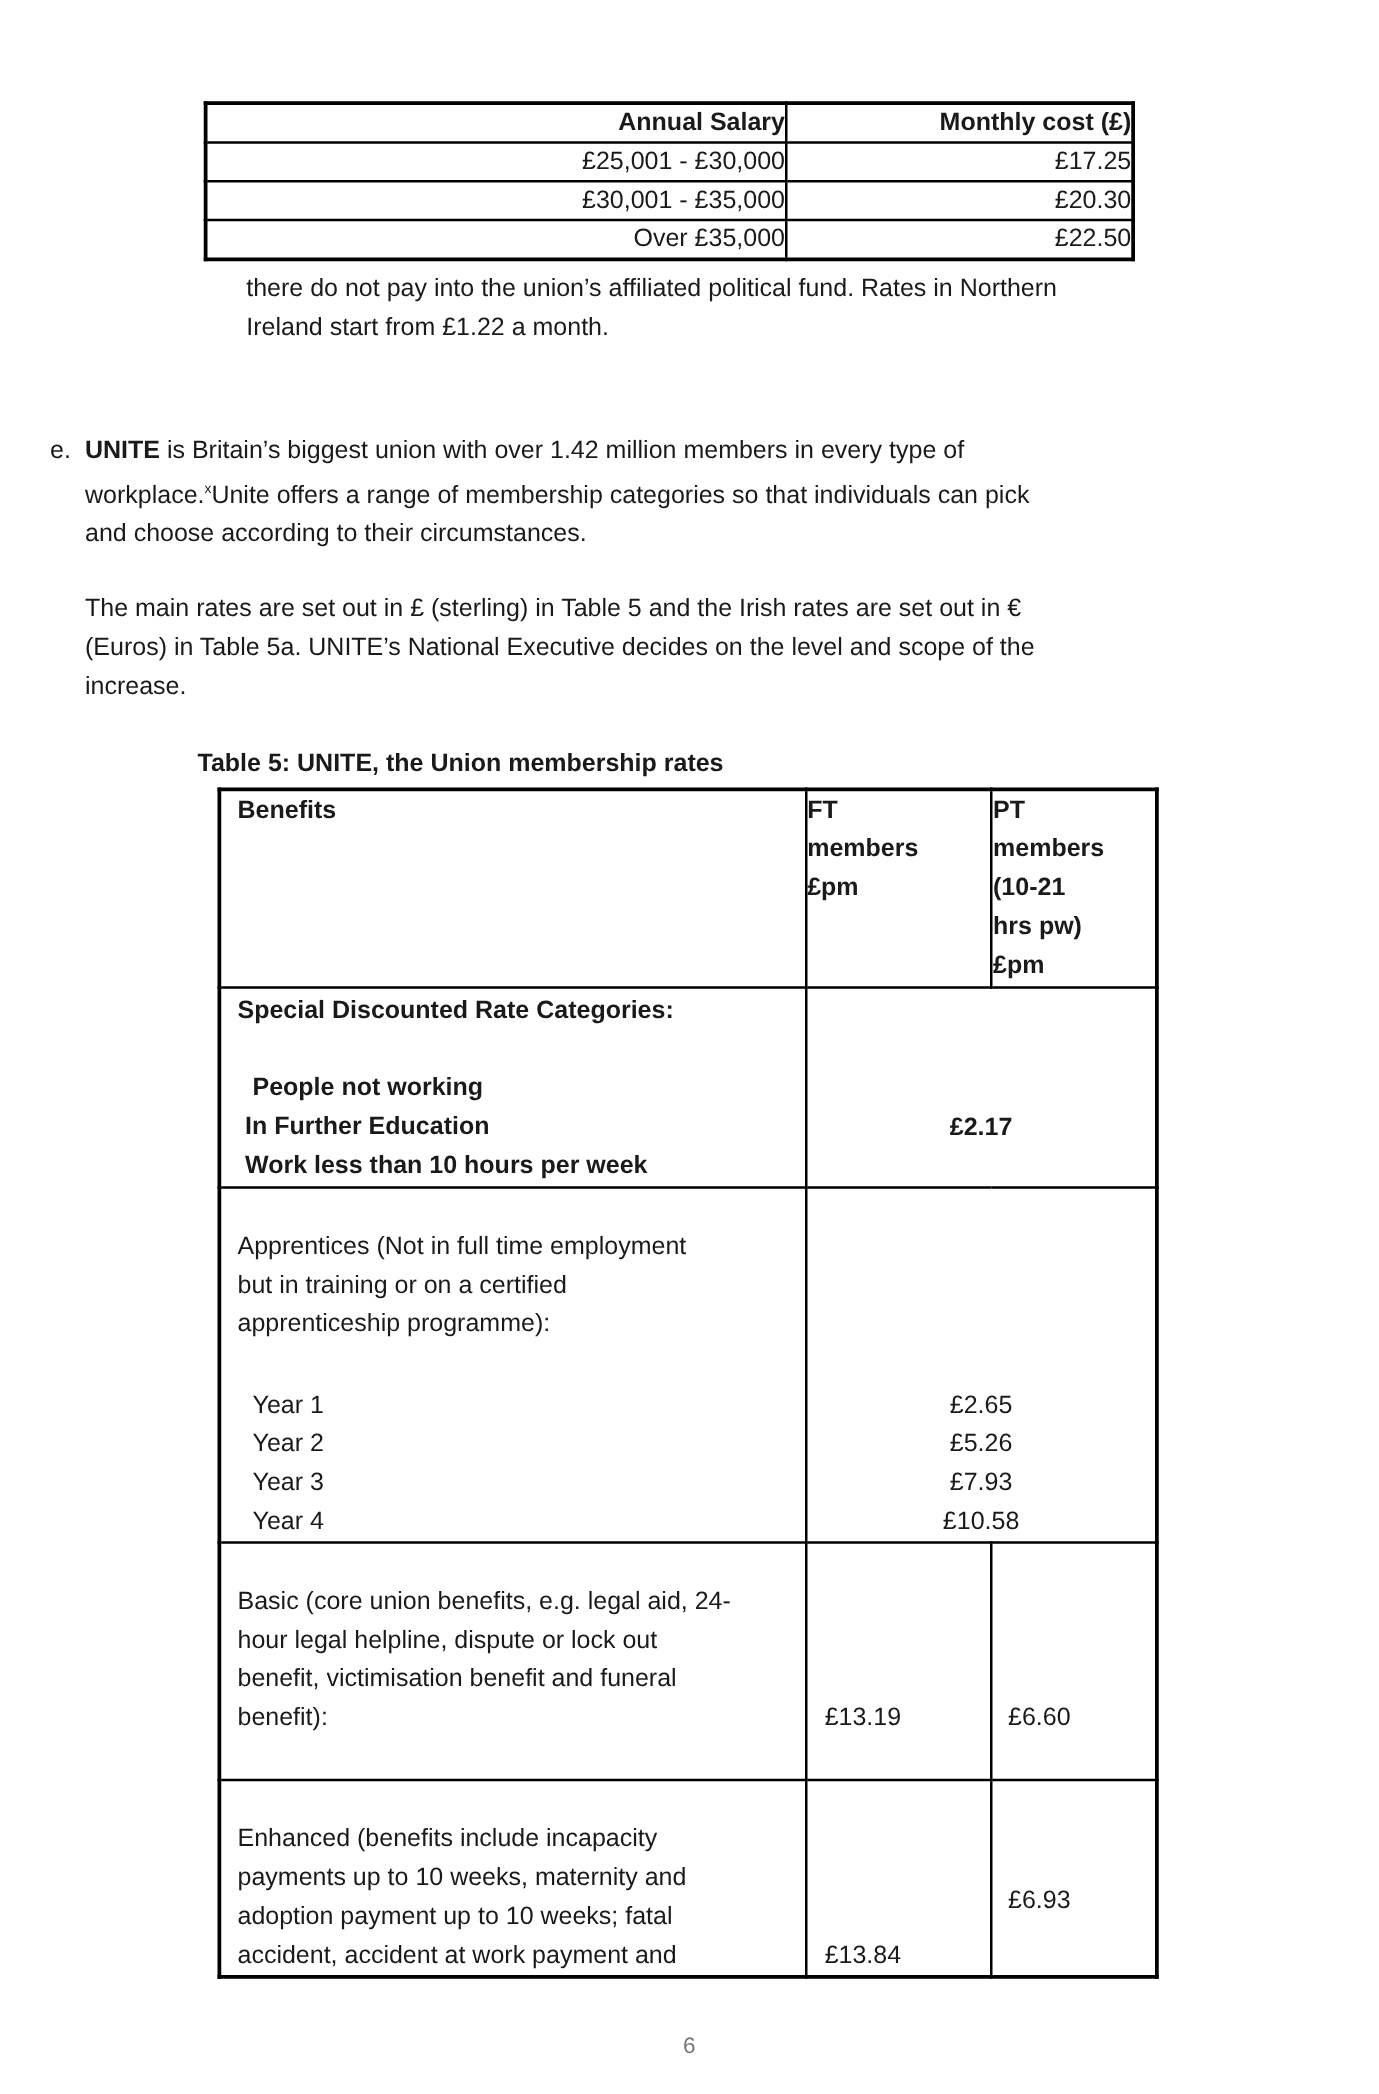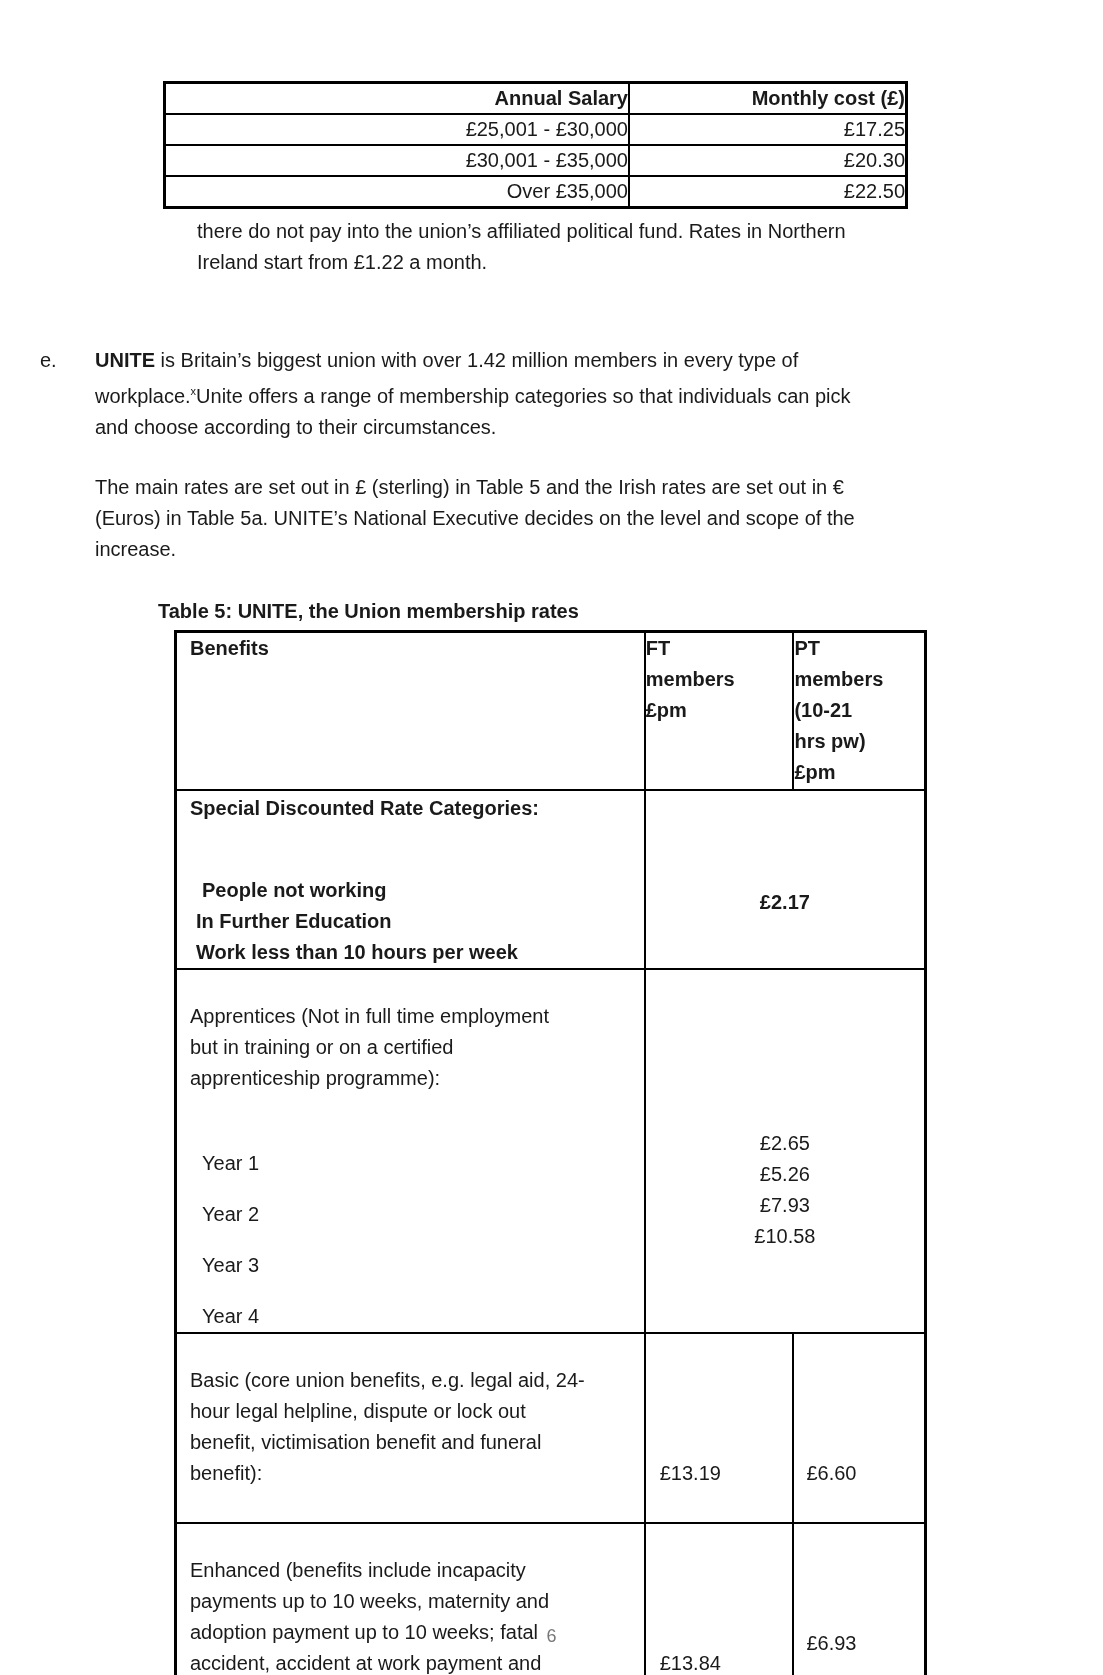--- a/index.html
+++ b/index.html
@@ -22,21 +22,21 @@
       text-align: right; font-size: 20px; line-height: 29px;
     }
     #salary-table th { font-weight: bold; }
     #salary-table .c1 { width: 462px; }
     .nb {
       left: 197px; top: 216px; width: 840px;
       font-size: 20px; line-height: 31px;
     }
     .para-marker { left: 40px; top: 345px; font-size: 20px; line-height: 31px; }
     .para {
-      left: 95px; width: 930px; font-size: 20px; line-height: 31px;
+      left: 68px; width: 930px; font-size: 20px; line-height: 31px;
     }
     .p1 { top: 345px; }
     .p2 { top: 472px; }
     .caption {
       left: 158px; top: 600px; font-size: 20px; font-weight: bold;
     }
     
     #rates-table {
       left: 174px; top: 630px; width: 753px;
       border: 3px solid #000;
@@ -48,21 +48,21 @@
     #rates-table .benefit { width: 489px; padding-left: 13px; }
     #rates-table .ft { width: 139px; }
     #rates-table .pt { width: 122px; }
     .hdr { font-weight: bold; text-align: left; padding-top: 2px; }
     .hdr-benefit { font-weight: bold; padding-top: 2px; }
     .row-head { height: 158px; }
     .row-special { height: 160px; font-weight: bold; }
     .row-appr { height: 218px; }
     .row-basic { height: 190px; }
     .row-enh { height: 155px; }
-    .indent { padding-left: 12px; margin-top: 20px; }
+    .indent { padding-left: 12px; }
     .indent2 { padding-left: 6px; }
     .gap { height: 31px; }
     .center { text-align: center; }
     .page-number {
       left: 0; width: 1103px; top: 1626px; text-align: center;
       font-size: 18px; color: #777;
     }
     sup { font-size: 11px; vertical-align: 8px; }
   </style>
 </head>
@@ -179,20 +179,20 @@
     <td class="benefit">
       <div class="gap"></div>
       <div>Enhanced (benefits include incapacity</div>
       <div>payments up to 10 weeks, maternity and</div>
       <div>adoption payment up to 10 weeks; fatal</div>
       <div style="">accident, accident at work payment and</div>
     </td>
     <td class="ft" style="padding-left:14px; padding-top:124px;">
       <span>£13.84</span>
     </td>
-    <td class="pt" style="padding-left:12px; padding-top:104px;margin-top:28px;">
+    <td class="pt" style="padding-left:12px; padding-top:80px;margin-top:28px;">
       <span>£6.93</span>
     </td>
   </tr>
 </tbody>
   </table>
 
 <div class="abs page-number">6</div>
 
 </body></html>

